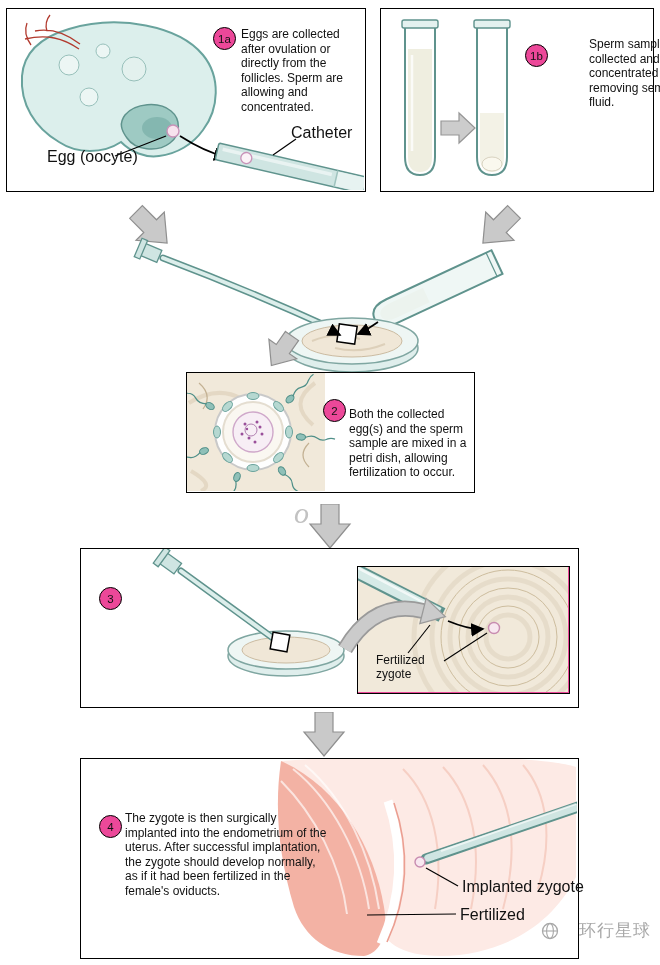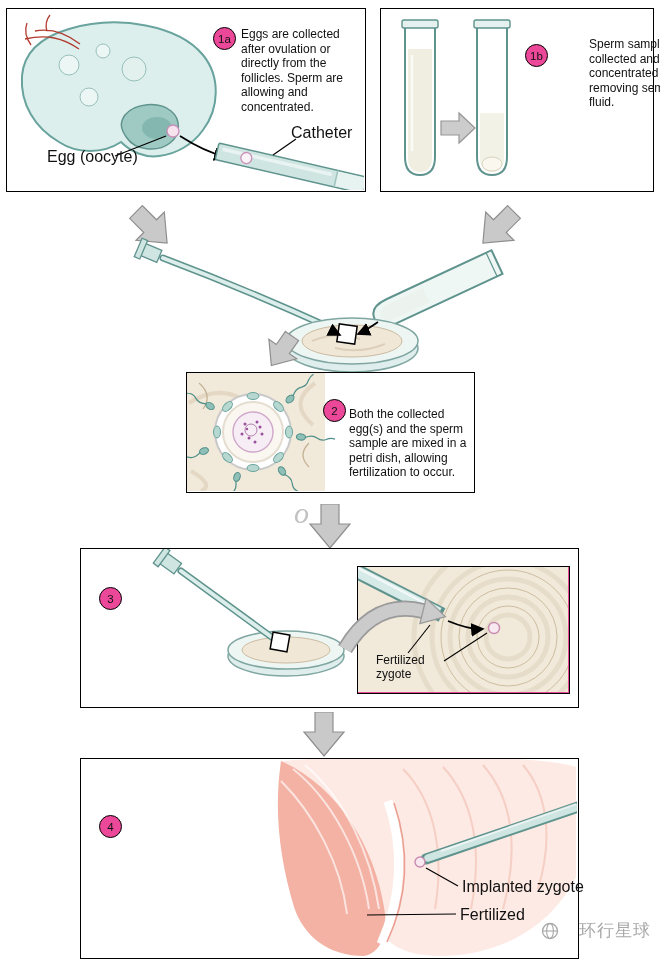--- a/index.html
+++ b/index.html
@@ -281,20 +281,21 @@
       <path d="M497,48 L345,100" stroke="#5f938d" stroke-width="11" fill="none" stroke-linecap="round"></path>
       <path d="M497,48 L347,99" stroke="#cfe5e2" stroke-width="7.5" fill="none" stroke-linecap="round"></path>
       <path d="M495,45 L360,92" stroke="#ffffff" stroke-width="2" opacity="0.6" fill="none"></path>
 
       <circle cx="339" cy="103" r="5" fill="#f8e8f0" stroke="#c88cb0" stroke-width="1.4"></circle>
 
       <line x1="377" y1="127" x2="345" y2="109" stroke="#000" stroke-width="1.2"></line>
       <line x1="375" y1="155" x2="286" y2="156" stroke="#000" stroke-width="1.2"></line>
     </svg>
     <div class="badge" style="left:18px;top:56px;">4</div>
+    <div class="cap" style="left:44px;top:52px;width:202px;">The zygote is then surgically implanted into the endometrium of the uterus. After successful implantation, the zygote should develop normally, as if it had been fertilized in the female's oviducts.</div>
     <div class="lbl" style="left:381px;top:119px;">Implanted zygote</div>
     <div class="lbl" style="left:379px;top:147px;">Fertilized</div>
   </div>
 
   <div class="brand" style="left:541px;top:919px;">
     <svg width="18" height="18" viewBox="0 0 18 18">
       <circle cx="9" cy="9" r="7.5" fill="none" stroke="#a8a8a8" stroke-width="1.3"></circle>
       <ellipse cx="9" cy="9" rx="3.4" ry="7.5" fill="none" stroke="#a8a8a8" stroke-width="1.1"></ellipse>
       <line x1="1.5" y1="9" x2="16.5" y2="9" stroke="#a8a8a8" stroke-width="1.1"></line>
     </svg>

